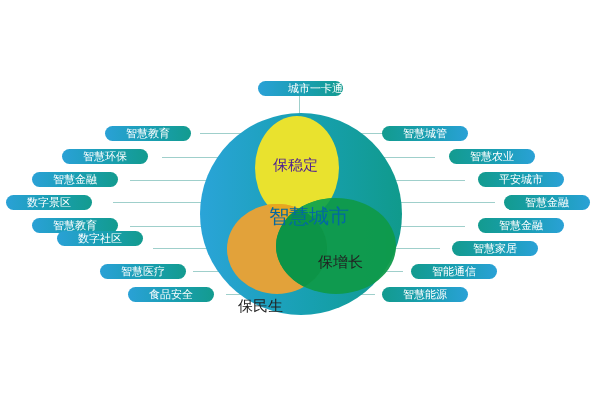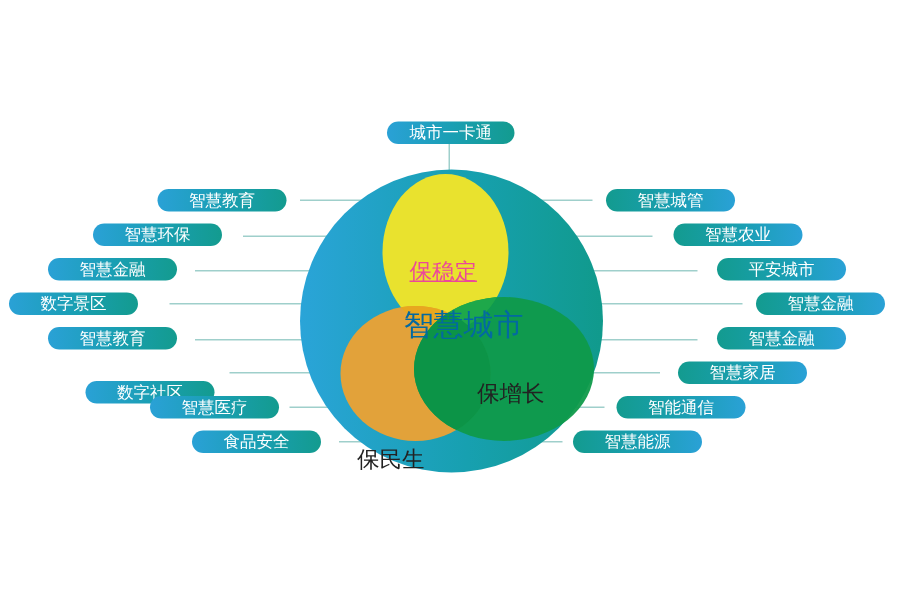--- a/index.html
+++ b/index.html
@@ -54,36 +54,36 @@
       <ellipse cx="297" cy="168" rx="42" ry="52"></ellipse>
     </clipPath>
   <ellipse cx="336" cy="246" rx="60" ry="48" fill="#0f9a4a" opacity="0.95"></ellipse>
   <clipPath id="clipG">
       <ellipse cx="336" cy="246" rx="60" ry="48"></ellipse>
     </clipPath>
   <ellipse cx="297" cy="168" rx="42" ry="52" fill="#1ea84a" clip-path="url(#clipG)"></ellipse>
   <ellipse cx="277" cy="249" rx="50" ry="45" fill="#0c9447" clip-path="url(#clipG)"></ellipse>
 </svg>
 
-<div class="lbl" style="left:273px;top:172px;color:#ec4899;text-decoration:underline;">保稳定</div>
+<div class="lbl" style="left:273px;top:156px;color:#4c1d95;">保稳定</div>
 <div class="lbl" style="left:269px;top:203px;color:#0369a1;font-size:20px;">智慧城市</div>
 <div class="lbl" style="left:238px;top:253px;color:#222;margin-top:44px;">保民生</div>
 <div class="lbl" style="left:318px;top:253px;color:#222;">保增长</div>
 
-<div class="pill top" style="left:258px;top:81px;width:85px;">城市一卡通</div>
+<div class="pill top" style="left:258px;top:81px;width:85px;text-align:right;">城市一卡通</div>
 
 <div class="pill left" style="left:105px;top:126px;width:86px;">智慧教育</div>
 <div class="pill left" style="left:62px;top:149px;width:86px;">智慧环保</div>
 <div class="pill left" style="left:32px;top:172px;width:86px;">智慧金融</div>
 <div class="pill left" style="left:6px;top:195px;width:86px;">数字景区</div>
 <div class="pill left" style="left:32px;top:218px;width:86px;">智慧教育</div>
-<div class="pill left" style="left:57px;top:254px;width:86px;">数字社区</div>
+<div class="pill left" style="left:57px;top:231px;width:86px;">数字社区</div>
 <div class="pill left" style="left:100px;top:264px;width:86px;">智慧医疗</div>
 <div class="pill left" style="left:128px;top:287px;width:86px;">食品安全</div>
 
-<div class="pill right" style="left:404px;top:126px;width:86px;">智慧城管</div>
+<div class="pill right" style="left:382px;top:126px;width:86px;">智慧城管</div>
 <div class="pill right" style="left:449px;top:149px;width:86px;">智慧农业</div>
 <div class="pill right" style="left:478px;top:172px;width:86px;">平安城市</div>
 <div class="pill right" style="left:504px;top:195px;width:86px;">智慧金融</div>
 <div class="pill right" style="left:478px;top:218px;width:86px;">智慧金融</div>
 <div class="pill right" style="left:452px;top:241px;width:86px;">智慧家居</div>
 <div class="pill right" style="left:411px;top:264px;width:86px;">智能通信</div>
 <div class="pill right" style="left:382px;top:287px;width:86px;">智慧能源</div>
 
 </body></html>

